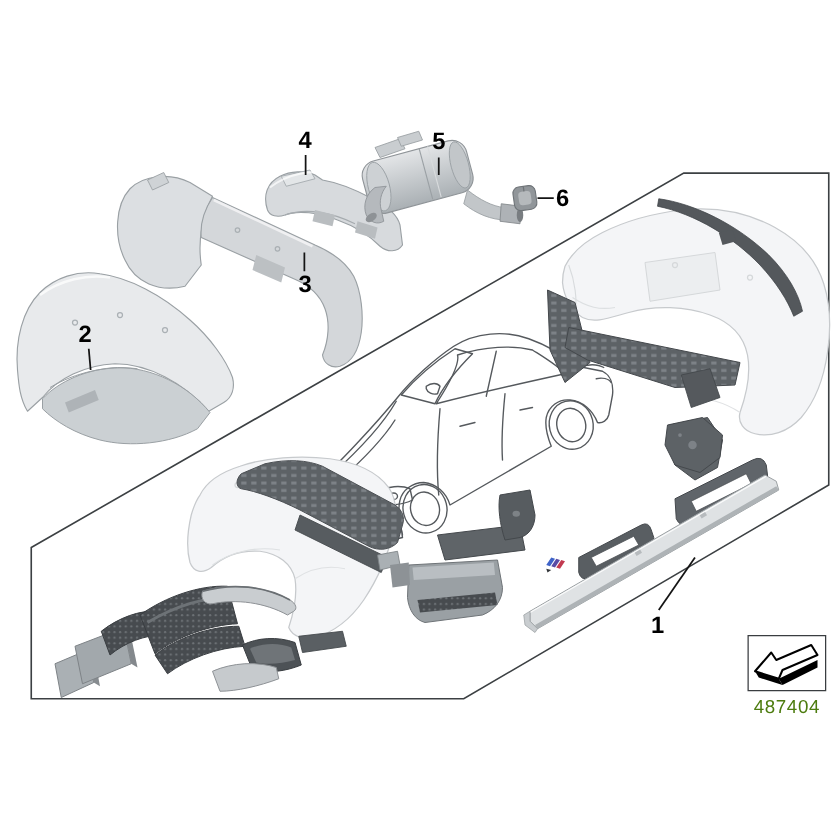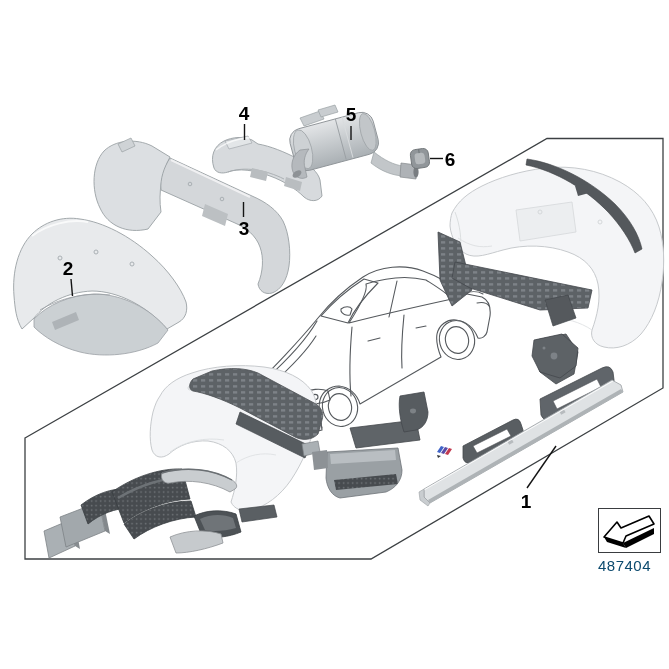--- a/index.html
+++ b/index.html
@@ -12,22 +12,22 @@
     position:absolute;transform:translate(-50%,-50%);
     font-weight:bold;font-size:19px;color:#000;line-height:1;
     font-family:"Liberation Sans","DejaVu Sans",sans-serif;
   }
   .code-box{
     position:absolute;left:598px;top:508px;width:63px;height:45px;
     background:#fff;border:1.6px solid #3a3d40;box-sizing:border-box;
   }
   .code-box svg{position:absolute;left:0;top:0;}
   .code-label{
-    position:absolute;left:598px;top:557px;width:63px;text-align:left;
-    font-size:15px;color:#0c4a6e;letter-spacing:.5px;
+    position:absolute;left:598px;top:557px;width:63px;text-align:center;
+    font-size:15px;color:#4d7c0f;letter-spacing:.5px;
   }
 </style>
 </head>
 <body>
 
 <div class="stage">
 
 <svg width="669" height="669" viewBox="0 0 669 669">
   <defs>
     <linearGradient id="mufGrad" x1="0" y1="0" x2="0" y2="1">

